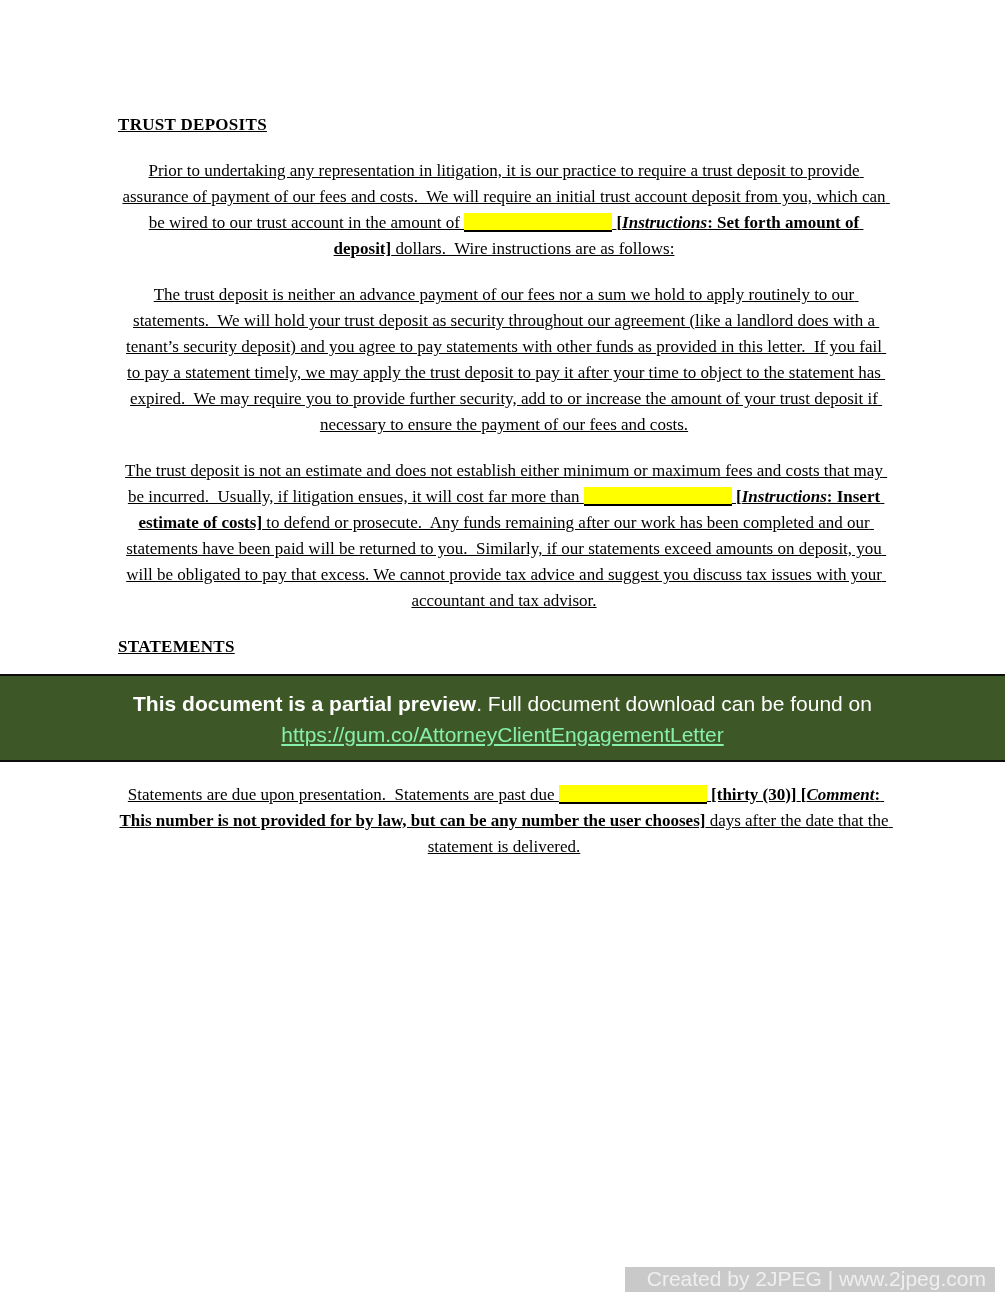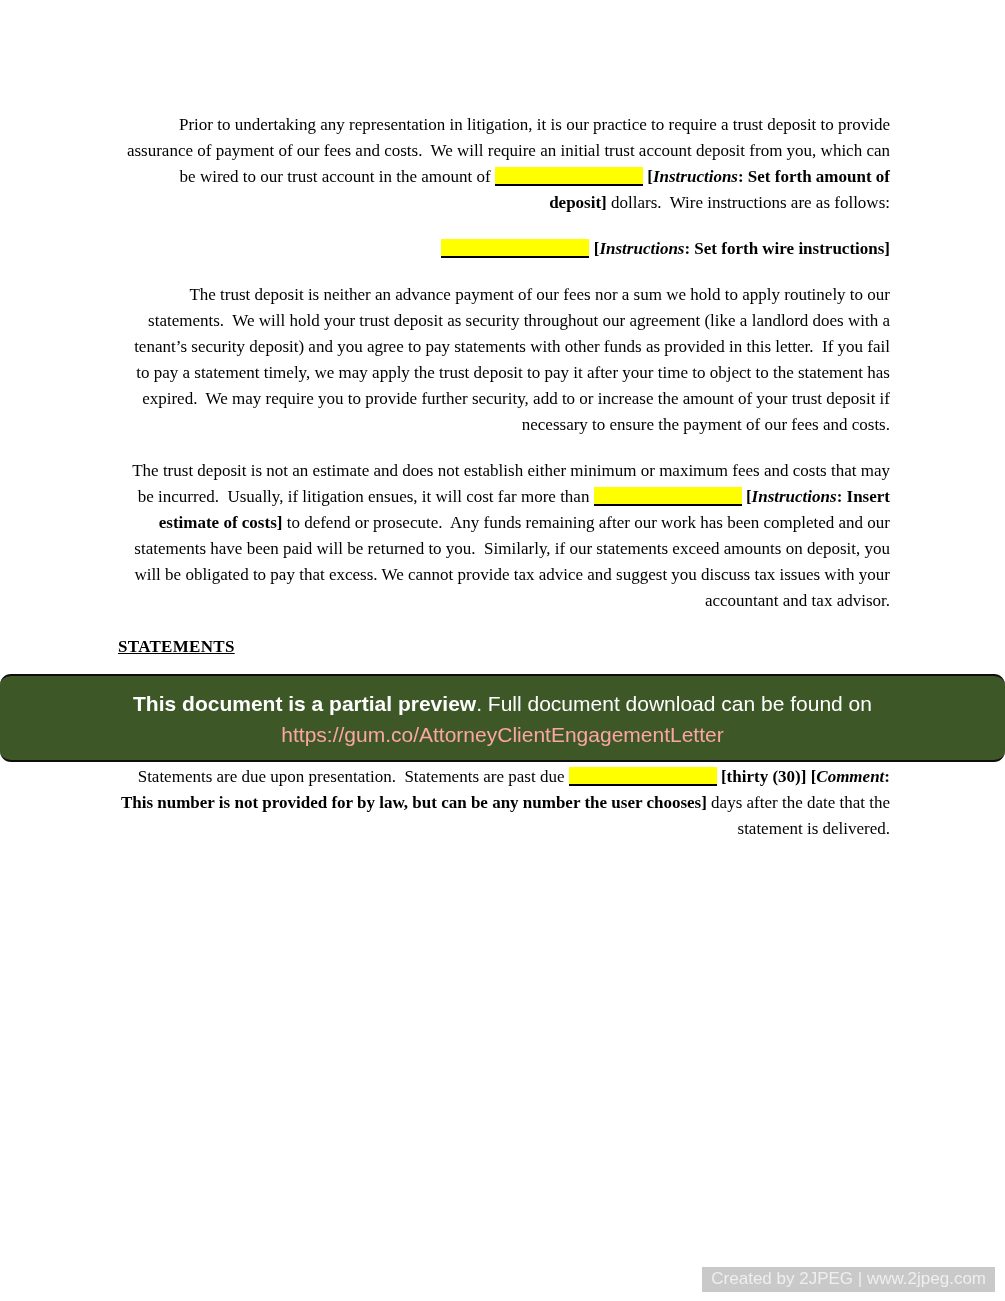--- a/index.html
+++ b/index.html
@@ -24,74 +24,75 @@
   }
   .heading {
     font-weight: 700;
     text-decoration: underline;
     letter-spacing: 0.3px;
     margin: 0 0 20px 0;
   }
   .para {
     margin: 0 0 20px 0;
     white-space: pre-wrap;
-    text-align: right;
+    text-align: center;
+    text-decoration: underline;
   }
   .para.indent { padding-left: 70px; }
   .run-b  { font-weight: 700; }
   .run-bi { font-weight: 700; font-style: italic; }
   .blank {
     display: inline-block;
     width: 148px;
     height: 17px;
     background: #ffff00;
     border-bottom: 2px solid #000000;
     vertical-align: text-bottom;
   }
   .banner {
-    margin: -6px -115px 2px -118px;
+    margin: -6px -115px 20px -118px;
     background: #3d5826;
     border-top: 2px solid #0d0d0d;
     border-bottom: 2px solid #0d0d0d;
     color: #ffffff;
     text-align: center;
     font-family: "Liberation Sans", sans-serif;
     font-size: 21px;
     line-height: 31px;
     padding: 12px 60px 10px 60px;
     white-space: normal;
-    border-radius: 11px;
   }
   .banner .b1 { font-weight: 700; }
   .banner .link {
-    color: #fca5a5;
+    text-decoration: underline;
+    color: #86efac;
     cursor: pointer;
   }
   .banner .bline { display: block; }
   .watermark {
     position: absolute;
     right: 10px;
     bottom: 9px;
     background: #c9c9c9;
     color: #efefef;
     font-family: "Liberation Sans", sans-serif;
-    font-size: 17px;
+    font-size: 21px;
     line-height: 20px;
-    padding: 2px 9px 3px 9px;
+    padding: 2px 9px 3px 22px;
   }
 </style>
 </head>
 <body>
 
 <div class="page">
   <div class="content">
 
     <div>
+        <div class="heading">TRUST DEPOSITS</div>
         <div class="para"><span>Prior to undertaking any representation in litigation, it is our practice to require a trust deposit to provide assurance of payment of our fees and costs.  We will require an initial trust account deposit from you, which can be wired to our trust account in the amount of </span><span class="blank"></span><span> </span><span class="run-b">[</span><span class="run-bi">Instructions</span><span class="run-b">: Set forth amount of deposit]</span><span> dollars.  Wire instructions are as follows:</span></div>
-        <div class="para indent"><span class="blank"></span><span> </span><span class="run-b">[</span><span class="run-bi">Instructions</span><span class="run-b">: Set forth wire instructions]</span></div>
         <div class="para"><span>The trust deposit is neither an advance payment of our fees nor a sum we hold to apply routinely to our statements.  We will hold your trust deposit as security throughout our agreement (like a landlord does with a tenant’s security deposit) and you agree to pay statements with other funds as provided in this letter.  If you fail to pay a statement timely, we may apply the trust deposit to pay it after your time to object to the statement has expired.  We may require you to provide further security, add to or increase the amount of your trust deposit if necessary to ensure the payment of our fees and costs.</span></div>
         <div class="para"><span>The trust deposit is not an estimate and does not establish either minimum or maximum fees and costs that may be incurred.  Usually, if litigation ensues, it will cost far more than </span><span class="blank"></span><span> </span><span class="run-b">[</span><span class="run-bi">Instructions</span><span class="run-b">: Insert estimate of costs]</span><span> to defend or prosecute.  Any funds remaining after our work has been completed and our statements have been paid will be returned to you.  Similarly, if our statements exceed amounts on deposit, you will be obligated to pay that excess. We cannot provide tax advice and suggest you discuss tax issues with your accountant and tax advisor.</span></div>
         <div class="heading">STATEMENTS</div>
       </div>
 
     <div class="banner">
       <span class="bline"><span class="b1">This document is a partial preview</span><span>. Full document download can be found on</span></span>
       <span class="bline"><span class="link">https://gum.co/AttorneyClientEngagementLetter</span></span>
     </div>
 

